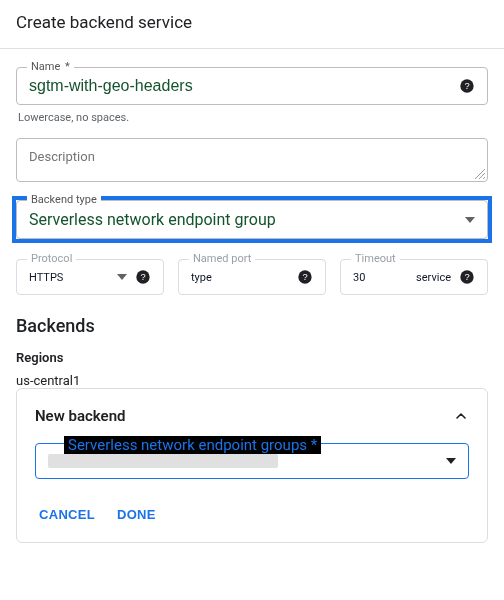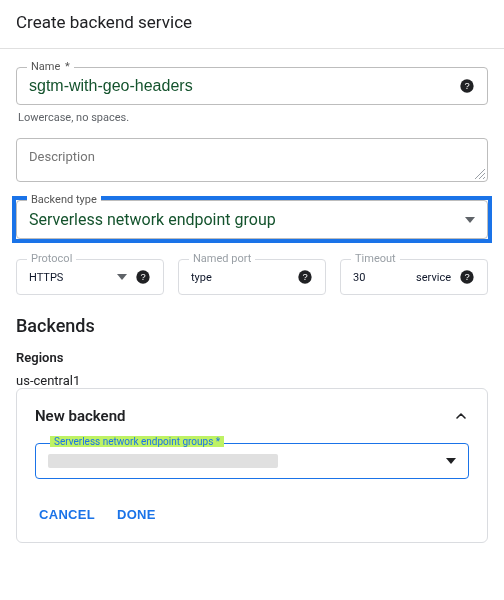--- a/index.html
+++ b/index.html
@@ -31,21 +31,21 @@
 
 .section-h { font-size: 18px; font-weight: 500; margin-bottom: 14px; }
 .sub-h { font-size: 13px; font-weight: 600; margin-bottom: 8px; }
 .region { font-size: 13px; color: #202124; }
 
 .card { border: 1px solid #dadce0; border-radius: 6px; padding: 18px 18px 14px 18px; }
 .card-head { display: flex; align-items: center; justify-content: space-between; margin-bottom: 18px; }
 .card-title { font-size: 15px; font-weight: 600; }
 
 .neg-field { position: relative; border: 1px solid #1a73e8; border-radius: 4px; padding: 10px 12px 10px 12px; margin-bottom: 22px; }
-.neg-field .legend { position: absolute; top: -8px; left: 14px; background: #bef264; padding: 0 4px; font-size: 10px; color: #1a73e8; }
+.neg-field .legend { position: absolute; top: -8px; left: 28px; background: #000000; padding: 0 4px; font-size: 15px; color: #1a73e8; }
 .neg-field .redacted { display: inline-block; width: 230px; height: 14px; background: #e0e0e0; border-radius: 2px; }
 .neg-row { display: flex; align-items: center; }
 
 .actions { display: flex; justify-content: flex-start; gap: 14px; }
 .btn-text { background: none; border: none; color: #1a73e8; font-size: 13px; font-weight: 600; letter-spacing: .3px; cursor: pointer; padding: 6px 4px; }
 
 .icon-help { width: 16px; height: 16px; flex: none; }
 .icon-caret { width: 10px; height: 6px; flex: none; }
 .icon-chev { width: 16px; height: 16px; flex: none; }
 </style>

